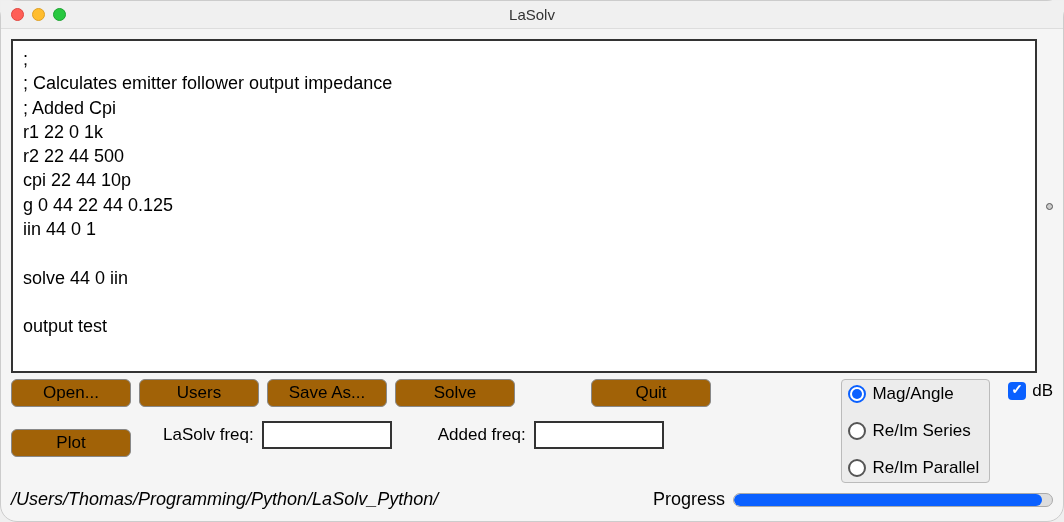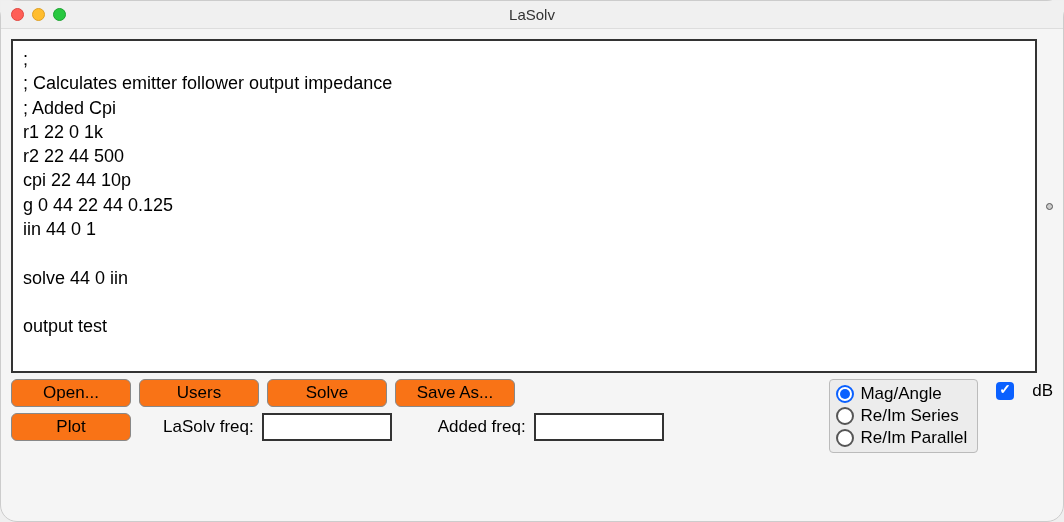--- a/index.html
+++ b/index.html
@@ -79,66 +79,66 @@
       gap: 8px;
       align-items: flex-start;
     }
     .col-btns {
       display: flex;
       flex-direction: column;
       gap: 6px;
     }
     .row-btns { display: flex; gap: 8px; align-items:center;}
     .btn {
-      background: #f97316;
+      background: #a16207;
       border: 1px solid #888;
       border-radius: 6px;
       padding: 3px 10px;
       font-size: 17px;
       min-width: 120px;
       text-align: center;
       cursor: pointer;
     }
-    .btn.small { min-width: 120px; }
+    .btn.small { min-width: 120px; margin-top: 16px; }
     .lbl { font-size: 17px; }
     .txt-input {
       border: 2px solid #333;
       background: #fff;
       height: 28px;
       width: 130px;
       font-size: 16px;
       padding: 0 4px;
     }
     .radio-group {
       background: #ececec;
       border: 1px solid #bbb;
       border-radius: 4px;
       padding: 4px 10px 4px 6px;
       display: flex;
       flex-direction: column;
-      gap: 2px;
+      gap: 17px;
     }
     .radio-row {
       display: flex;
       align-items: center;
       gap: 6px;
       font-size: 17px;
     }
     .radio {
       width: 18px; height: 18px; border-radius: 50%;
       border: 2px solid #555; background: #fff;
       position: relative; display:inline-block;
     }
     .radio.checked { border-color: #0a60ff; }
     .radio.checked::after {
       content:""; position:absolute; top:2px; left:2px;
       width:10px; height:10px; border-radius:50%; background:#0a60ff;
     }
     .check-row {
-      display:flex; align-items:center; gap:18px; font-size:17px;
+      display:flex; align-items:center; gap:6px; font-size:17px;
       margin-left: 10px; margin-top:2px;
     }
     .checkbox {
       width: 18px; height: 18px; border-radius: 4px;
       background: #0a60ff; position: relative; display:inline-block;
     }
     .checkbox::after {
       content: "✓"; color: #fff; font-size: 14px; font-weight: bold;
       position: absolute; top: -1px; left: 3px;
     }
@@ -191,23 +191,24 @@
     <div class="splitter">
       <div class="splitter-handle"></div>
     </div>
   </div>
 
   <div class="controls">
     <div class="col-btns">
       <div class="row-btns">
         <button class="btn">Open...</button>
         <button class="btn">Users</button>
+        <button class="btn">Save As...</button>
         <button class="btn">Solve</button>
-        <button class="btn">Save As...</button>
         <span style="width:60px;"></span>
+        <button class="btn">Quit</button>
       </div>
       <div class="row-btns">
         <button class="btn small">Plot</button>
         <span style="width:16px;"></span>
         <span class="lbl">LaSolv freq:</span>
         <input class="txt-input" value="" style="">
         <span style="width:30px;"></span>
         <span class="lbl">Added freq:</span>
         <input class="txt-input" value="" style="">
       </div>
@@ -229,13 +230,23 @@
         <span>Re/Im Parallel</span>
       </label>
     </div>
 
     <div class="check-row">
       <span class="checkbox"></span>
       <span>dB</span>
     </div>
   </div>
 
+  <div class="statusbar">
+    <span class="path">/Users/Thomas/Programming/Python/LaSolv_Python/</span>
+    <span class="filler"></span>
+    <div class="progress-wrap">
+      <span>Progress</span>
+      <div class="progress">
+        <div class="progress-fill" style="width: 97%;"></div>
+      </div>
+    </div>
+  </div>
 </div>
 
 </body></html>

